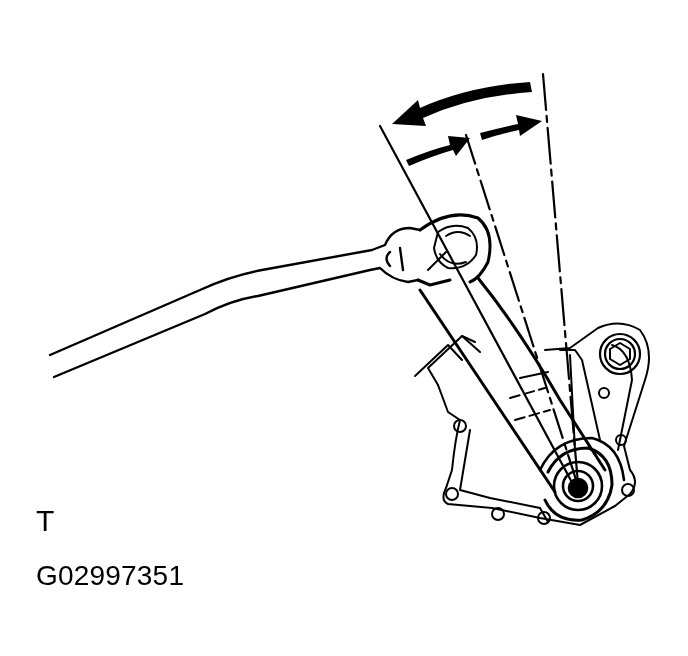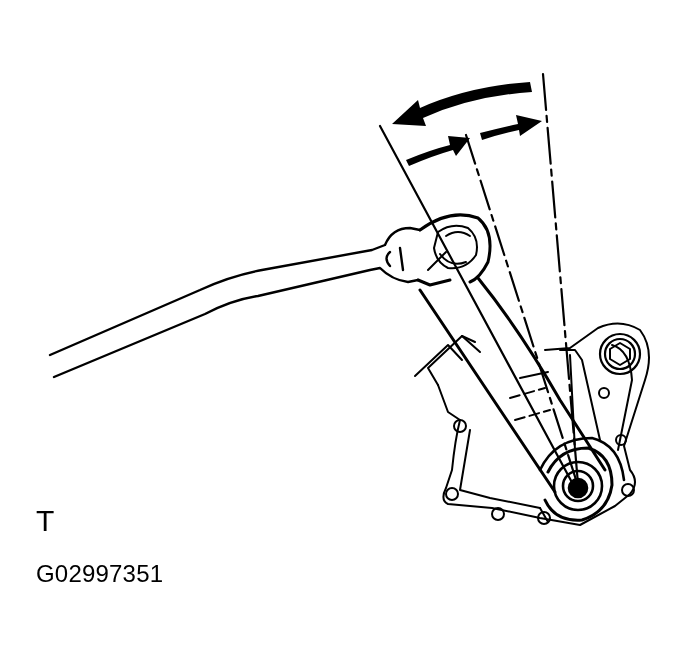--- a/index.html
+++ b/index.html
@@ -6,21 +6,21 @@
     body { width: 688px; height: 656px; position: relative; overflow: hidden; }
     .figure { position: absolute; left: 0; top: 0; width: 688px; height: 656px; }
     .figure svg { display: block; }
     .label-t {
       position: absolute; left: 36px; top: 506px;
       font-family: "Liberation Sans", sans-serif; font-size: 30px; font-weight: 400;
       color: #000; line-height: 1;
     }
     .label-id {
       position: absolute; left: 36px; top: 562px;
-      font-family: "Liberation Sans", sans-serif; font-size: 24px; font-weight: 400;
+      font-family: "Liberation Sans", sans-serif; font-size: 28px; font-weight: 400;
       color: #000; line-height: 1; letter-spacing: 0.2px;
     }
   </style>
 </head>
 <body>
 
 <div class="figure">
   <svg width="688" height="656" viewBox="0 0 688 656" xmlns="http://www.w3.org/2000/svg">
     <g fill="none" stroke="#000" stroke-linecap="round" stroke-linejoin="round">
 

